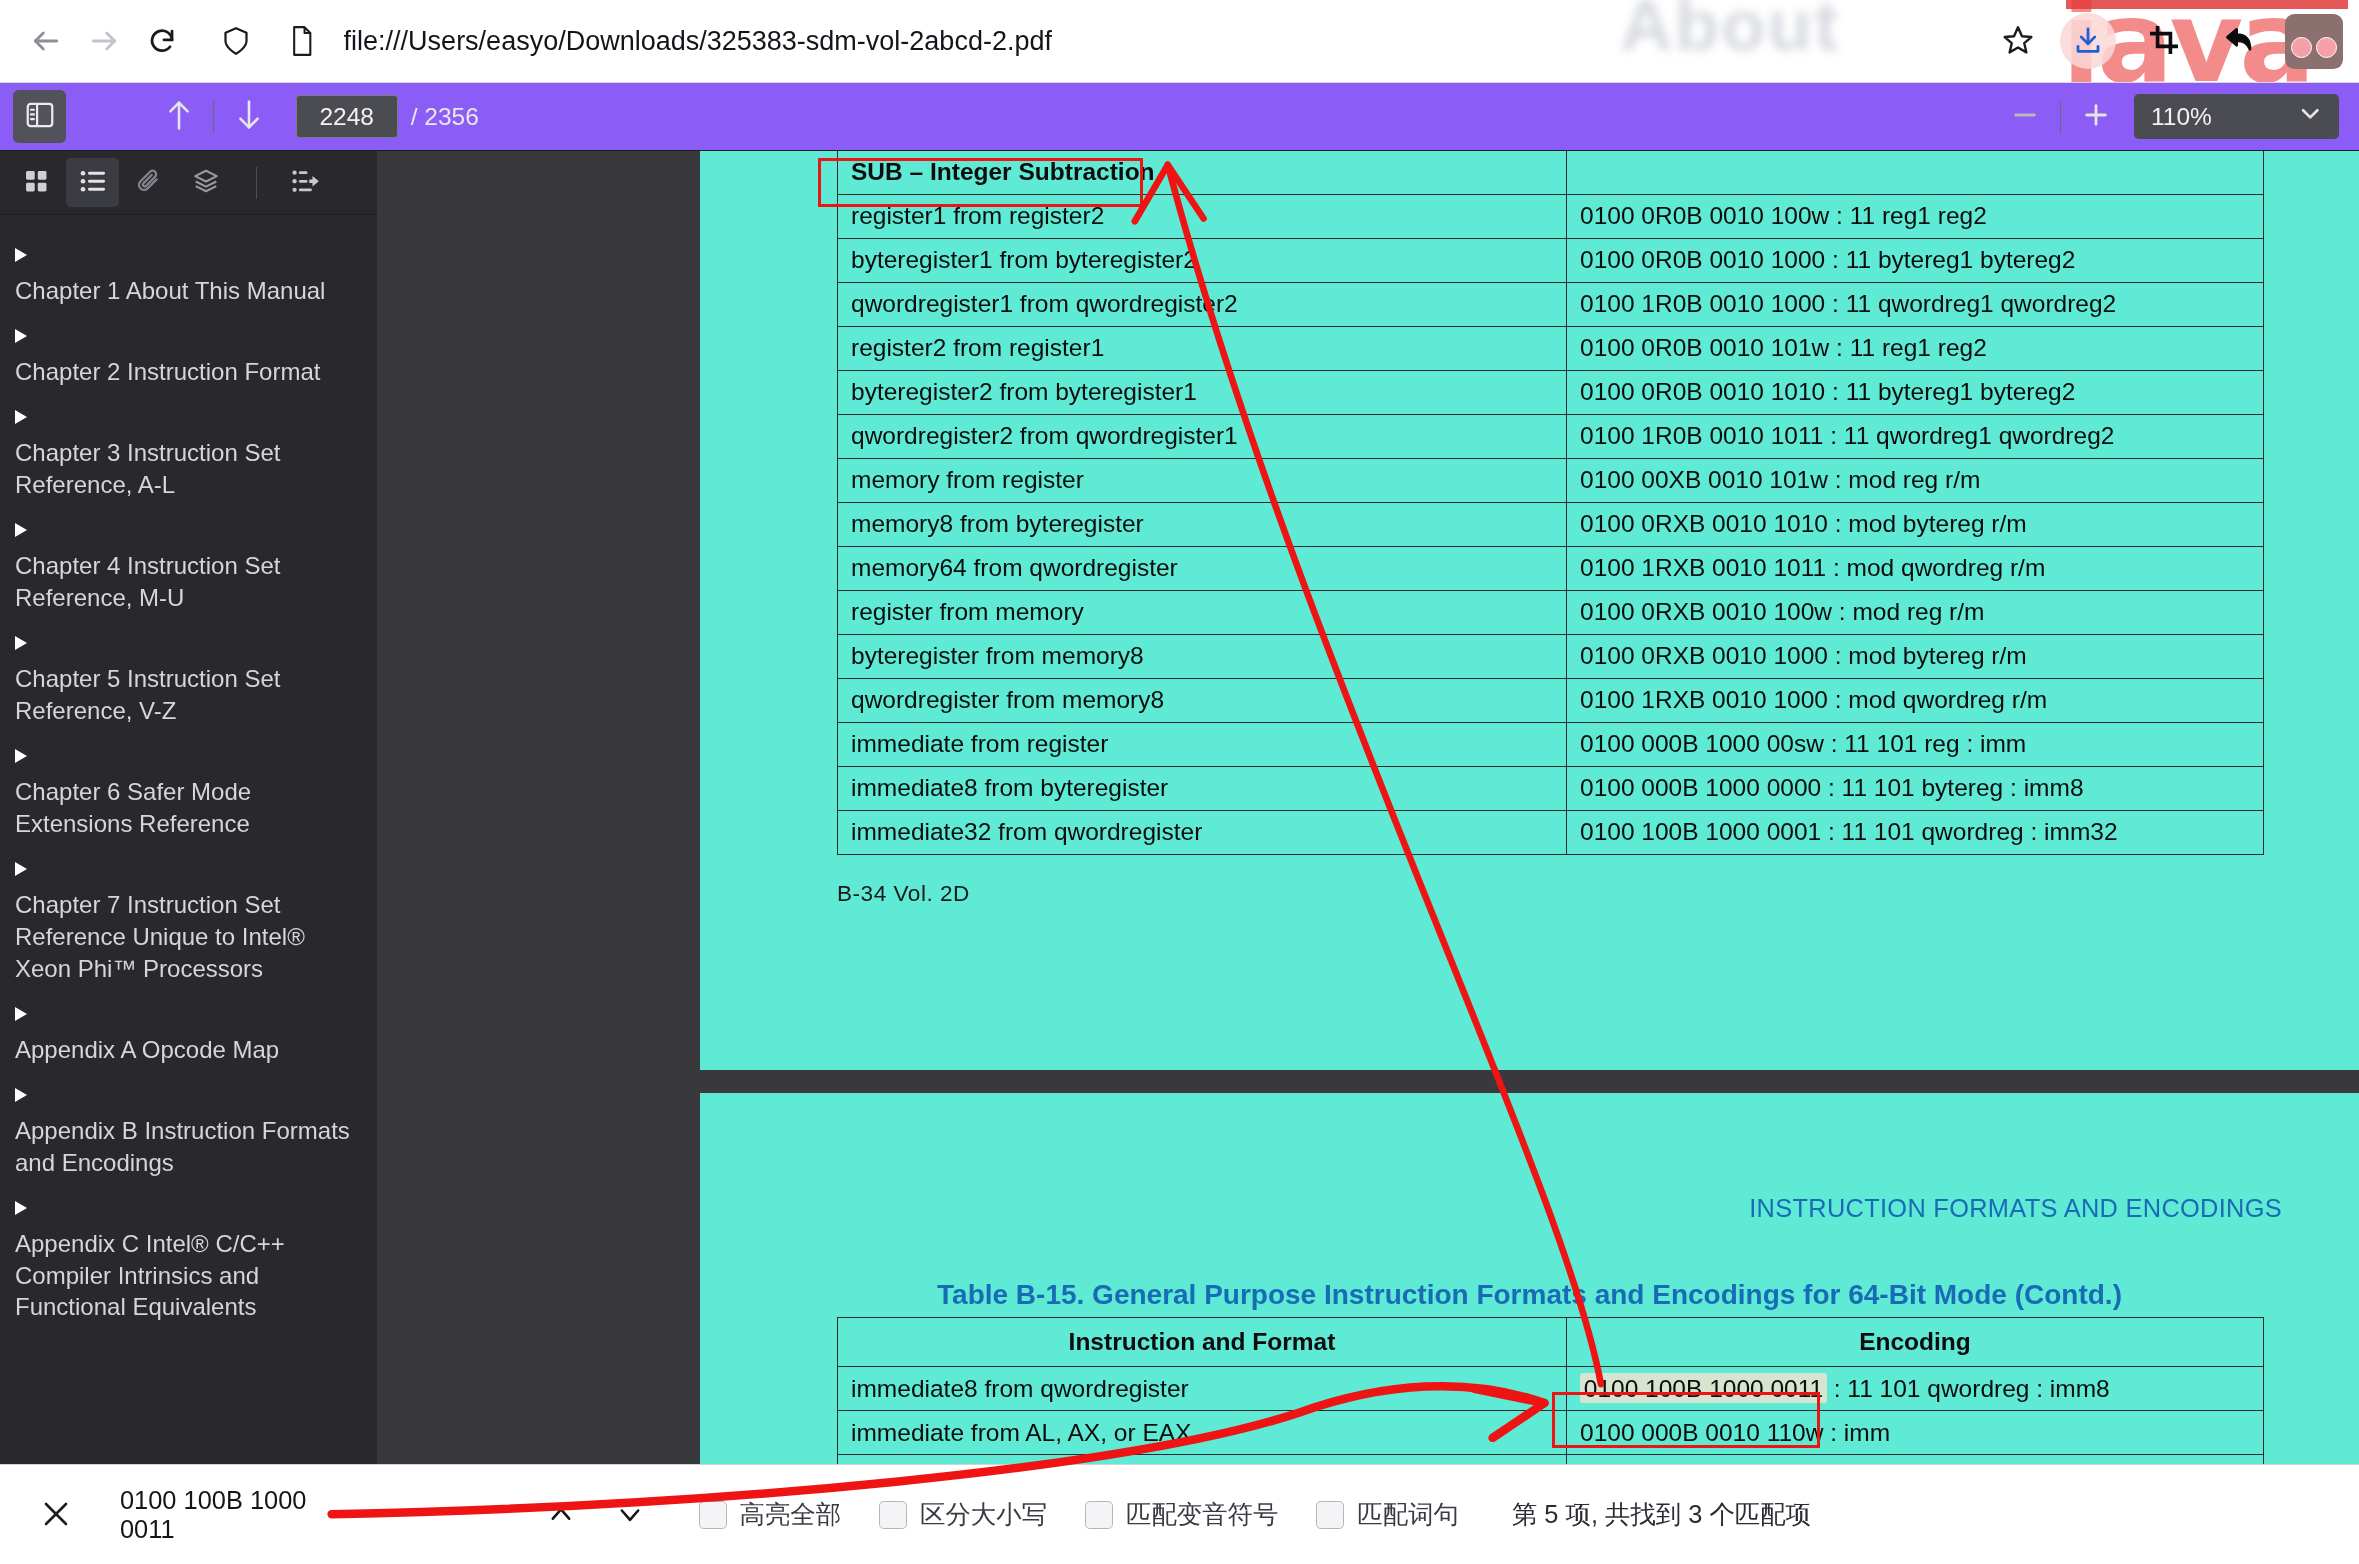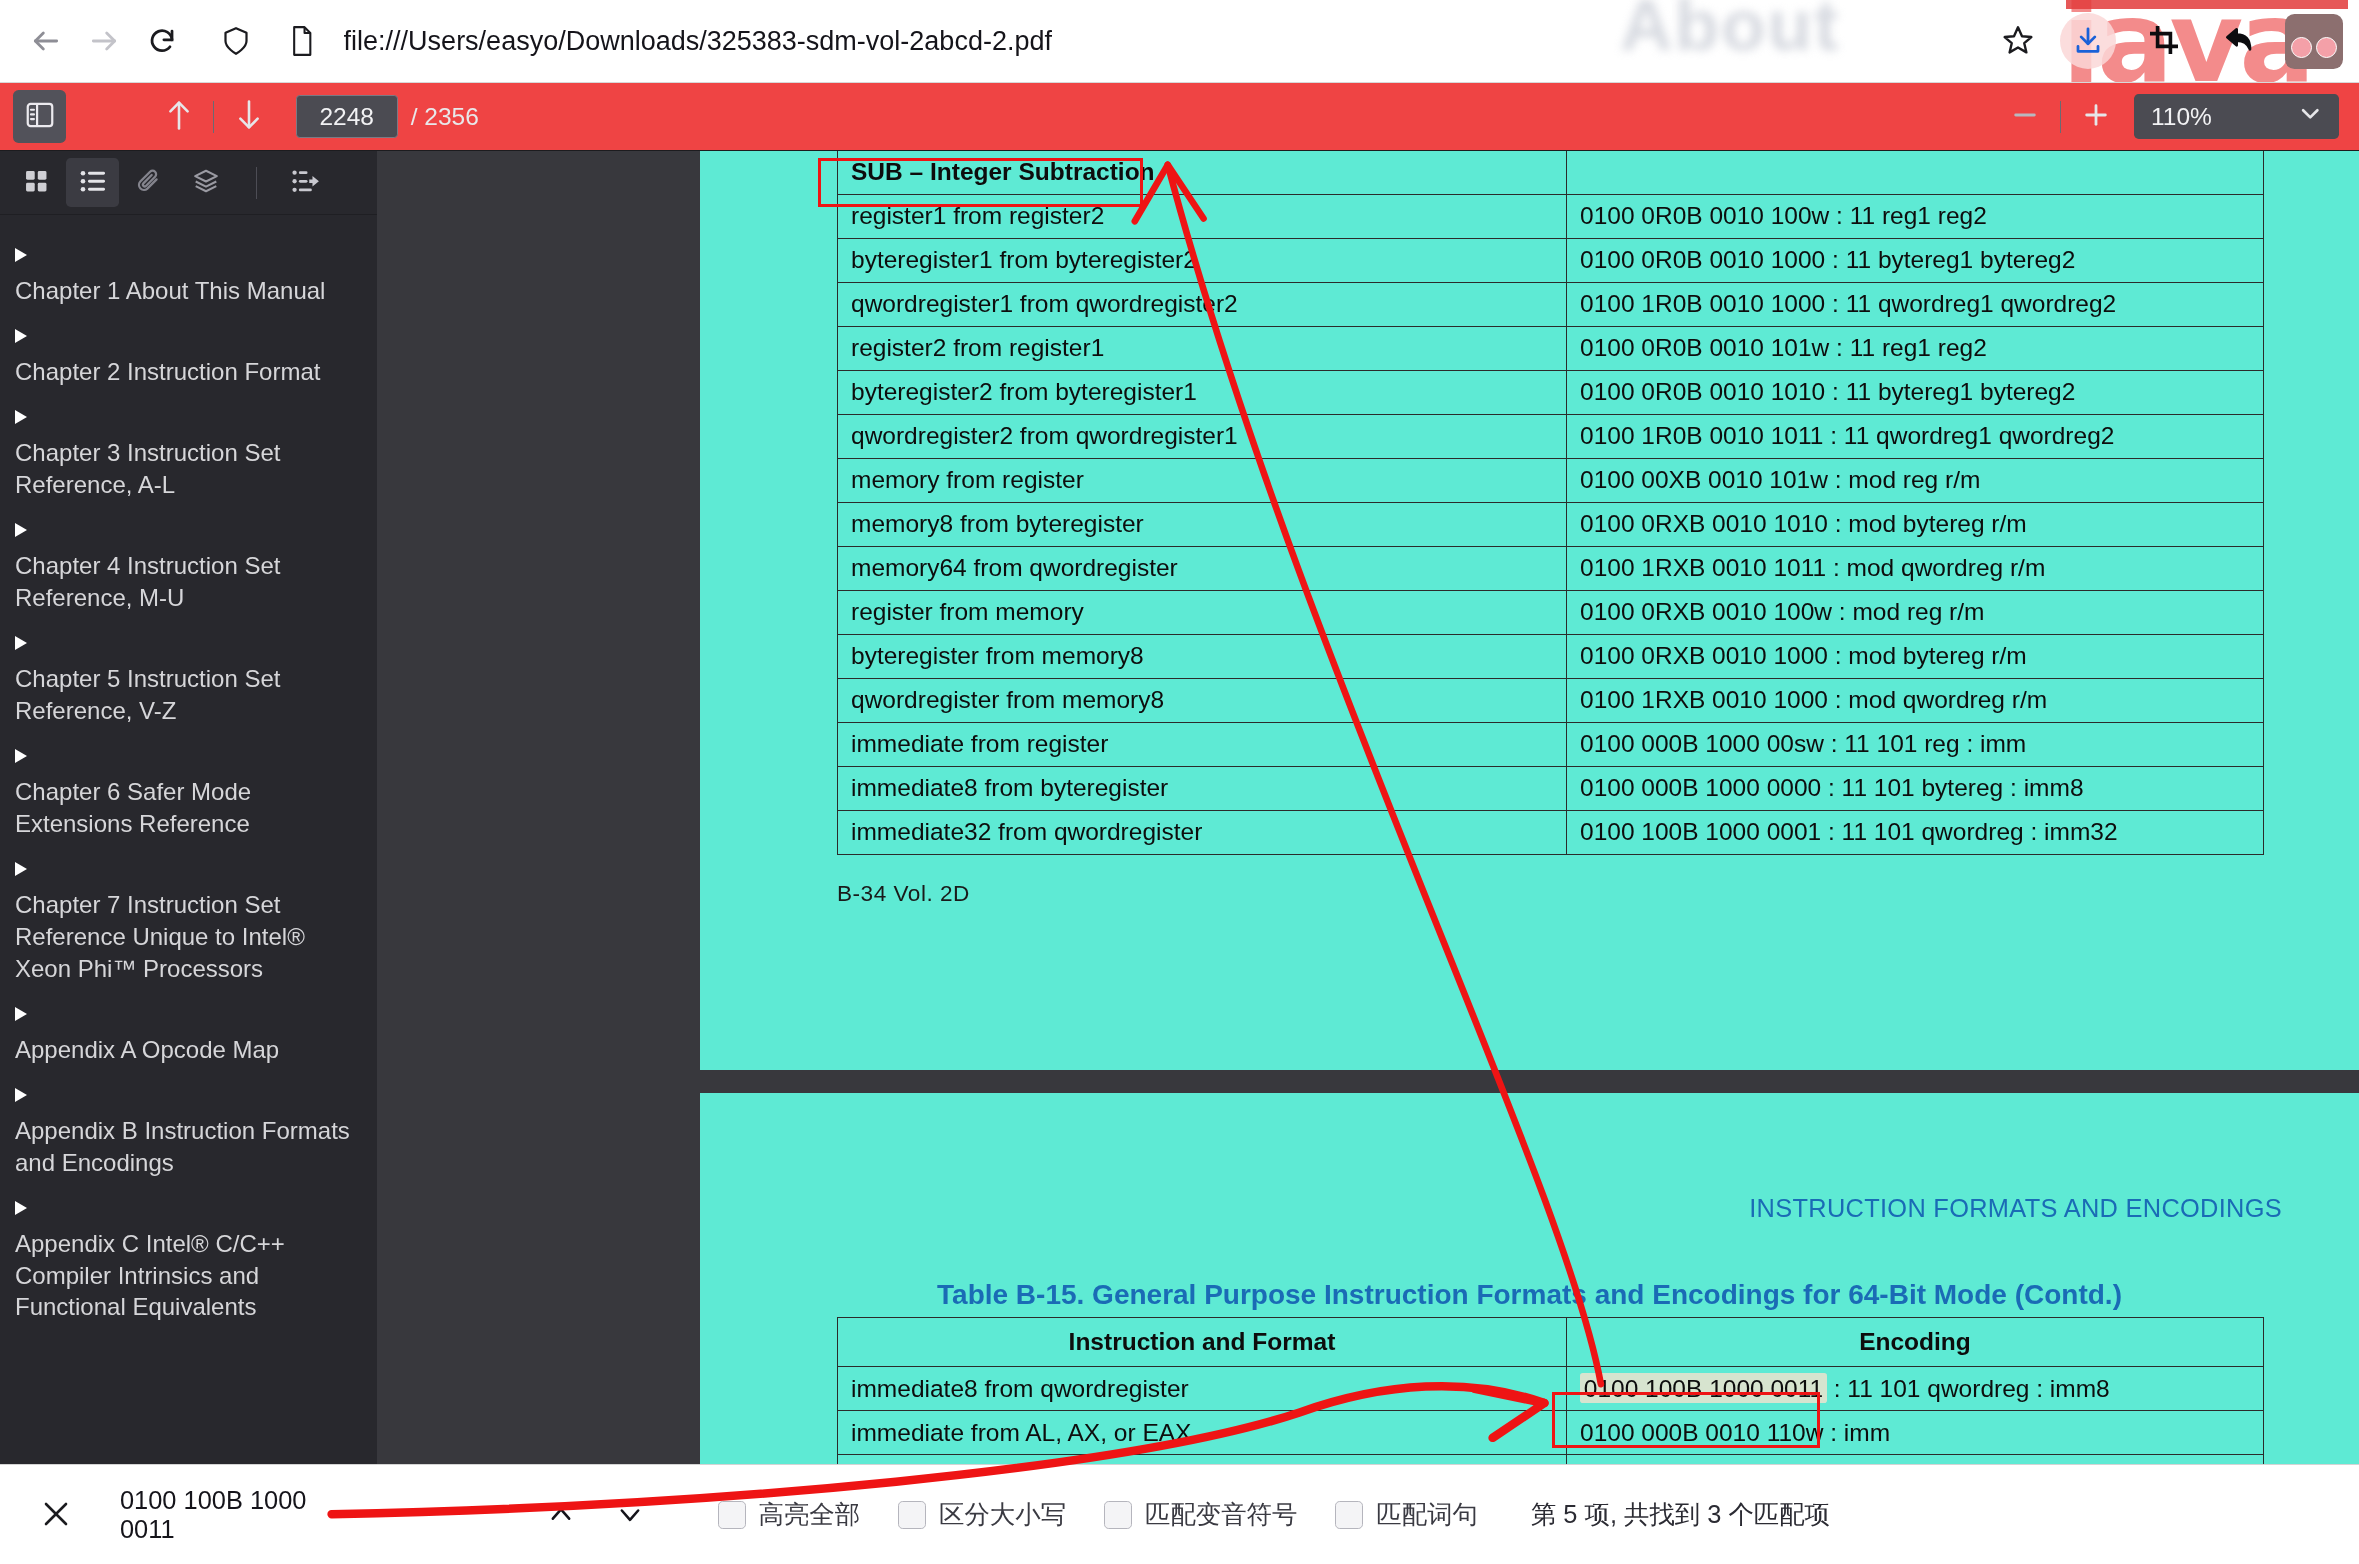--- a/index.html
+++ b/index.html
@@ -84,21 +84,21 @@
     width: 58px; height: 55px; border-radius: 9.4px;
     background: #8c6f6f; display:flex; align-items:flex-end; justify-content:center;
     gap: 4.7px; padding-bottom: 10.4px; overflow:hidden;
   }
   .avatar-dot { width: 21px; height: 21px; border-radius: 50%; background:#f4a0a8; border:1.9px solid #fff; }
 
   
   .pdf-toolbar {
     position: absolute; left: 0; top: 83px;
     width: 2360px; height: 68px;
-    background: #ef4444;
+    background: #8b5cf6;
     display: flex; align-items: center;
     border-bottom: 0.9px solid #1c1c1f;
   }
   .sidebar-toggle {
     width: 53px; height: 53px; margin-left: 13px;
     background: #52525a; border-radius: 5.6px;
     display:flex; align-items:center; justify-content:center; flex:none;
   }
   .tb-group { display:flex; align-items:center; gap: 3.8px; }
   .tb-btn {
@@ -242,21 +242,21 @@
     z-index: 30;
   }
   .find-close { width: 56px; height: 56px; display:flex; align-items:center; justify-content:center; flex:none; }
   .find-input {
     width: 266px; height: 58px; margin-left: 15px; flex:none;
     display:flex; align-items:center; padding: 0 21px;
     font-size: 25.4px; color: #15141a; background: #fff;
   }
   .find-nav { display:flex; align-items:center; gap: 24.5px; margin-left: 173px; flex:none; }
   .nav-chev { width: 45px; height: 45px; display:flex; align-items:center; justify-content:center; }
-  .find-opts { display:flex; align-items:center; gap: 38px; margin-left: 65px; flex:none; }
+  .find-opts { display:flex; align-items:center; gap: 38px; margin-left: 46px; flex:none; }
   .opt { display:flex; align-items:center; gap: 13px; }
   .chk {
     width: 28px; height: 28px; border: 1.9px solid #b5b5bd; border-radius: 4.7px;
     background: #f4f4f6; flex:none;
   }
   .opt-label { font-size: 25.4px; color: #3a3a42; white-space:nowrap; }
   .find-status { font-size: 25.4px; color: #2b2b33; margin-left: 53px; white-space:nowrap; }
 </style>
 </head>
 <body>

